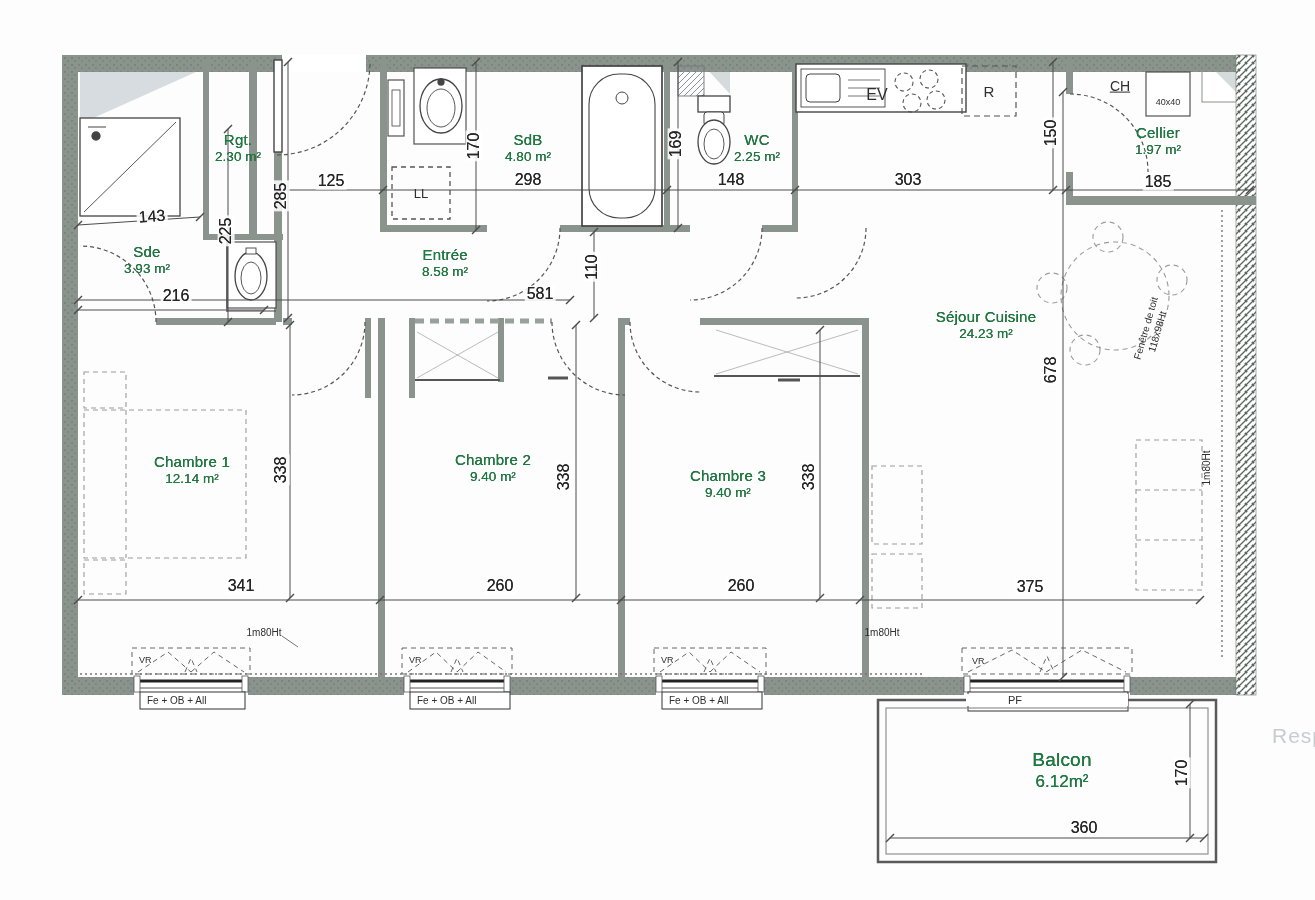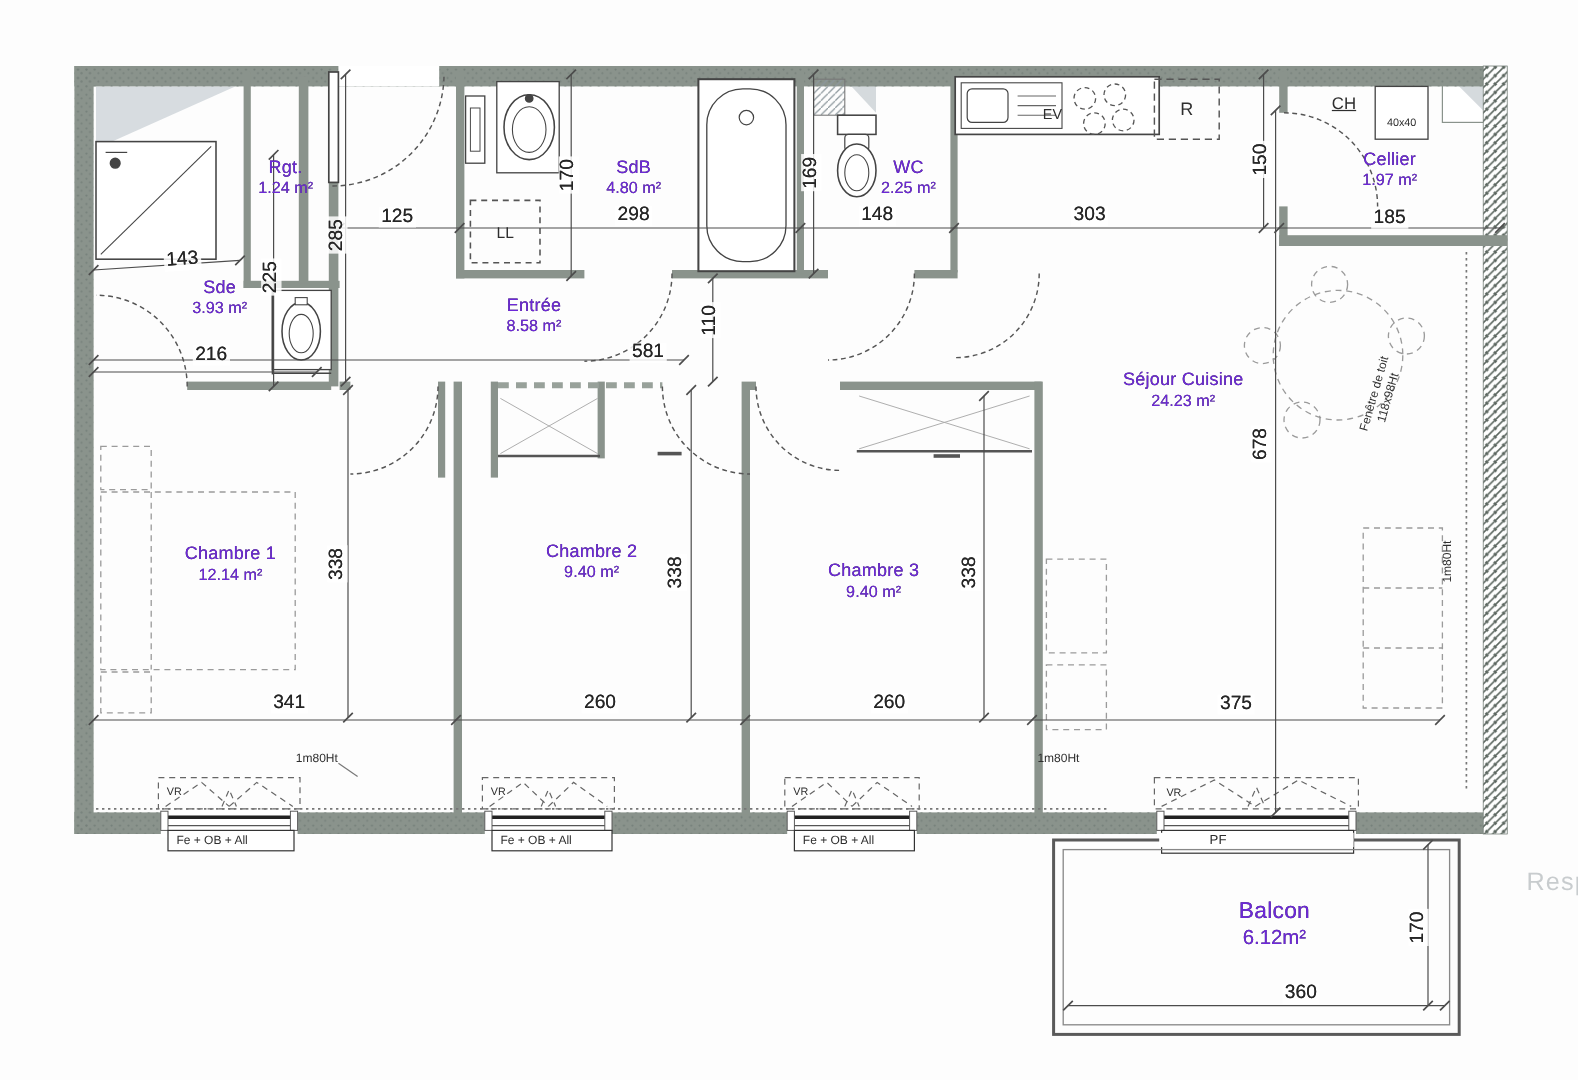--- a/index.html
+++ b/index.html
@@ -1,20 +1,20 @@
 <!DOCTYPE html>
 <html><head>
 <meta charset="utf-8">
 <style>
   html,body{margin:0;padding:0;}
   body{width:1315px;height:900px;overflow:hidden;position:relative;background:#fdfdfd;
        font-family:"Liberation Sans",sans-serif;}
   #plan{position:absolute;left:0;top:0;}
   #labels{position:absolute;left:0;top:0;width:1315px;height:900px;pointer-events:none;}
-  .room{position:absolute;text-align:center;color:#6d28d9;white-space:nowrap;line-height:1.15;}
+  .room{position:absolute;text-align:center;color:#15803d;white-space:nowrap;line-height:1.15;}
   .rname{font-size:15px;letter-spacing:.2px;text-shadow:0 0 .5px #333;}
   .rarea{font-size:13.5px;margin-top:1px;text-shadow:0 0 .4px #444;}
   .big .rname{font-size:19px;}
   .big .rarea{font-size:17px;}
   .dim{position:absolute;font-size:16px;color:#262626;background:rgba(255,255,255,.85);
        padding:0 2px;line-height:1.05;white-space:nowrap;text-shadow:0 0 .5px #333;}
   .ann{position:absolute;color:#2e2e2e;white-space:pre-line;text-align:center;line-height:1.2;}
   .watermark{position:absolute;left:1272px;top:724px;font-size:21px;color:#c8ccce;
        letter-spacing:1px;filter:blur(.4px);}
 </style>
@@ -317,37 +317,37 @@
       <line x1="820" y1="330" x2="820" y2="598"></line>
       <line x1="816" y1="334" x2="824" y2="326" stroke-width="1.4"></line>
       <line x1="816" y1="602" x2="824" y2="594" stroke-width="1.4"></line>
       <line x1="1190" y1="704" x2="1190" y2="838"></line>
       <line x1="1186" y1="708" x2="1194" y2="700" stroke-width="1.4"></line>
       <line x1="1186" y1="842" x2="1194" y2="834" stroke-width="1.4"></line>
     </g>
 </svg>
 
 <div id="labels">
-    <div class="room" style="left: 147px; top: 248px; transform: translate(-50%, -50%); margin-left: 36px;">
+    <div class="room" style="left: 147px; top: 260px; transform: translate(-50%, -50%);">
       <div class="rname">Sde</div>
       <div class="rarea">3.93 m²</div>
     </div>
     <div class="room" style="left: 238px; top: 148px; transform: translate(-50%, -50%);">
       <div class="rname">Rgt.</div>
-      <div class="rarea">1.24 m²</div>
+      <div class="rarea">2.30 m²</div>
     </div>
     <div class="room" style="left: 528px; top: 148px; transform: translate(-50%, -50%);">
       <div class="rname">SdB</div>
       <div class="rarea">4.80 m²</div>
     </div>
     <div class="room" style="left: 757px; top: 148px; transform: translate(-50%, -50%);">
       <div class="rname">WC</div>
       <div class="rarea">2.25 m²</div>
     </div>
-    <div class="room" style="left: 445px; top: 263px; transform: translate(-50%, -50%);">
+    <div class="room" style="left: 445px; top: 263px; transform: translate(-50%, -50%); text-align: right;">
       <div class="rname">Entrée</div>
       <div class="rarea">8.58 m²</div>
     </div>
     <div class="room" style="left: 1158px; top: 141px; transform: translate(-50%, -50%);">
       <div class="rname">Cellier</div>
       <div class="rarea">1.97 m²</div>
     </div>
     <div class="room" style="left: 986px; top: 325px; transform: translate(-50%, -50%);">
       <div class="rname">Séjour Cuisine</div>
       <div class="rarea">24.23 m²</div>
@@ -401,17 +401,17 @@
     <div class="ann" style="font-size: 9px; left: 661px; top: 660px; transform: translate(0px, -50%);">VR</div>
     <div class="ann" style="font-size: 9px; left: 972px; top: 661px; transform: translate(0px, -50%);">VR</div>
     <div class="ann" style="font-size: 10px; left: 264px; top: 633px; transform: translate(-50%, -50%);">1m80Ht</div>
     <div class="ann" style="font-size: 10px; left: 882px; top: 633px; transform: translate(-50%, -50%);">1m80Ht</div>
     <div class="ann" style="font-size: 10px; left: 1207px; top: 468px; transform: translate(-50%, -50%) rotate(-90deg);">1m80Ht</div>
     <div class="ann" style="font-size: 10px; left: 1152px; top: 330px; transform: translate(-50%, -50%) rotate(-74deg);">Fenêtre de toit
 118x98Ht</div>
     <div class="ann" style="font-size: 14px; left: 1120px; top: 86px; transform: translate(-50%, -50%); text-decoration: underline;">CH</div>
     <div class="ann" style="font-size: 9px; left: 1168px; top: 102px; transform: translate(-50%, -50%);">40x40</div>
     <div class="ann" style="font-size: 13px; left: 421px; top: 194px; transform: translate(-50%, -50%);">LL</div>
-    <div class="ann" style="font-size: 12px; left: 877px; top: 95px; transform: translate(-50%, -50%);">EV</div>
+    <div class="ann" style="font-size: 16px; left: 877px; top: 95px; transform: translate(-50%, -50%);">EV</div>
     <div class="ann" style="font-size: 15px; left: 989px; top: 92px; transform: translate(-50%, -50%);">R</div>
   </div>
 
 <div class="watermark">Resp</div>
 
 </body></html>

